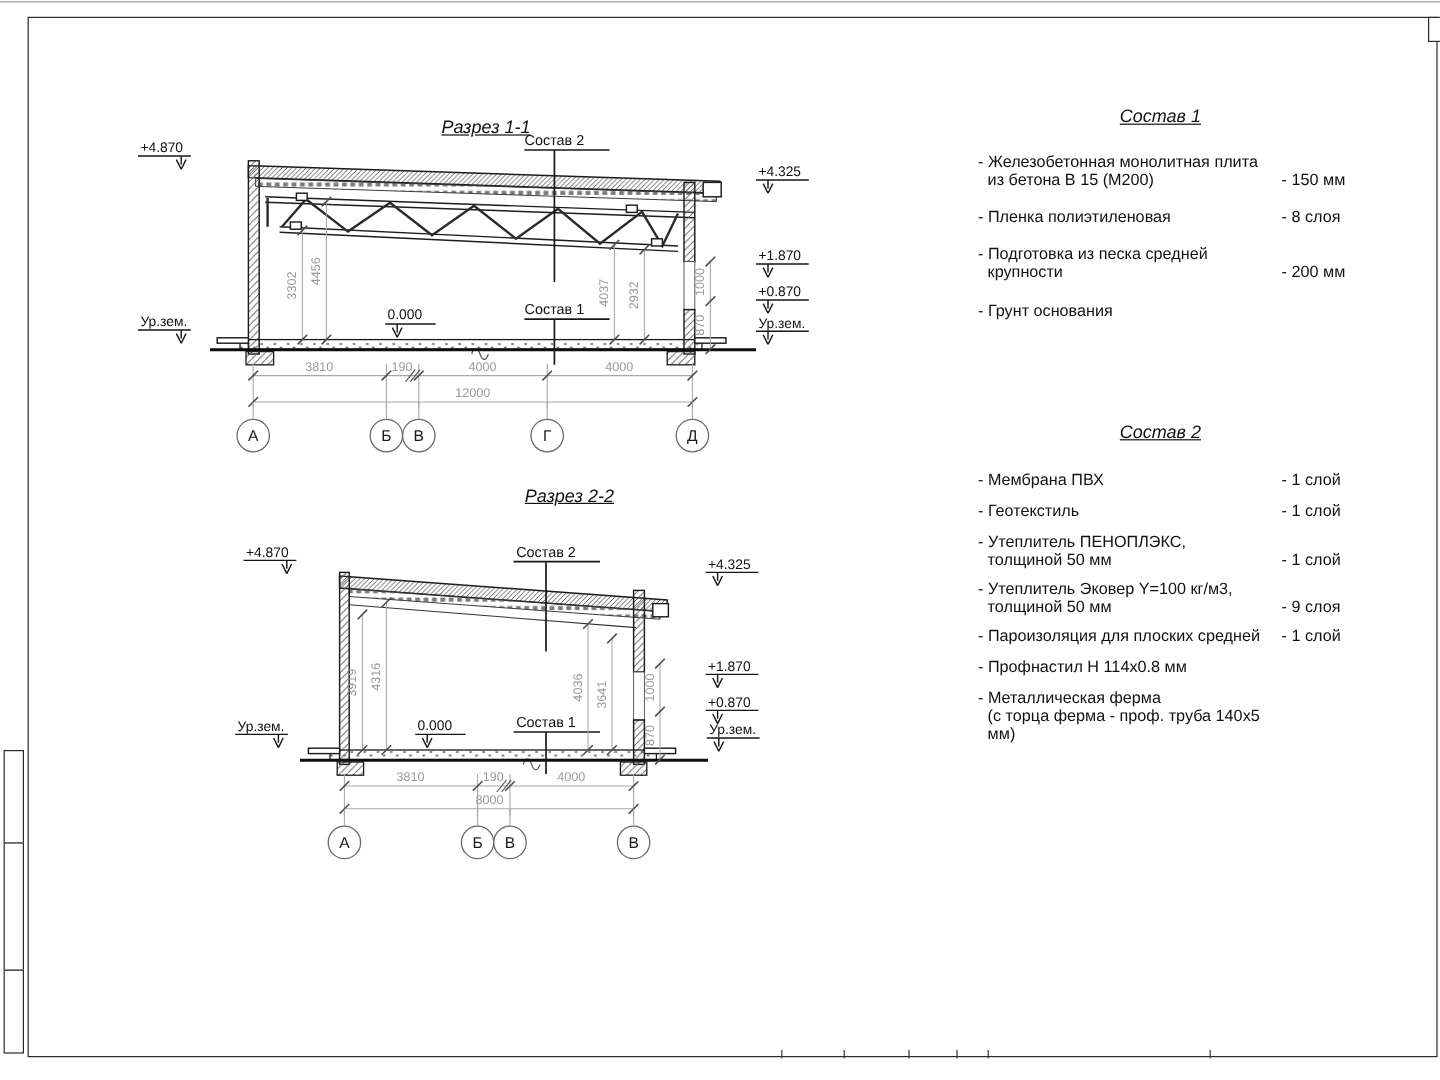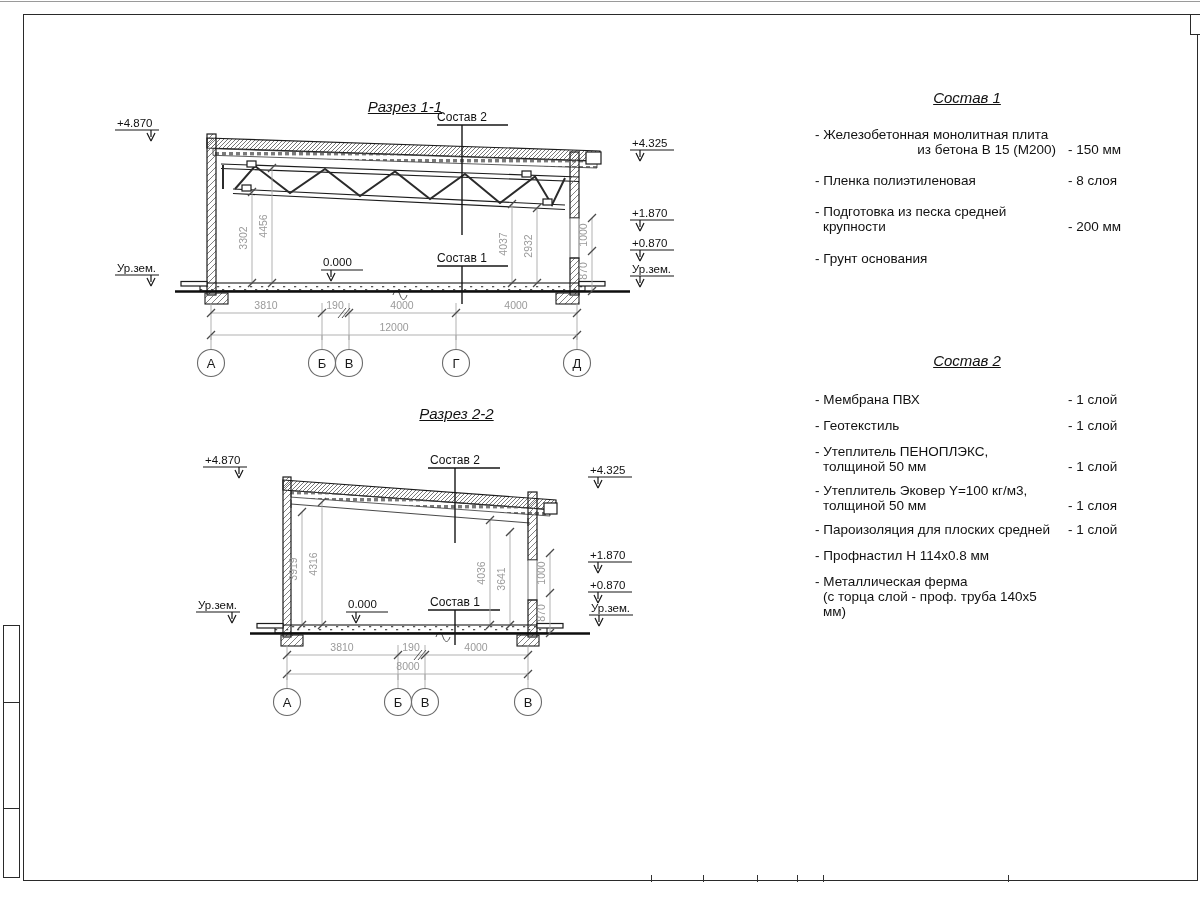--- a/index.html
+++ b/index.html
@@ -50,21 +50,21 @@
   <div class="abs edge-box" style="top:702px;height:107px;"></div>
   <div class="abs edge-box" style="top:808px;height:70px;"></div>
   <div class="abs stamp-tick" style="left:651px;"></div>
   <div class="abs stamp-tick" style="left:703px;"></div>
   <div class="abs stamp-tick" style="left:757px;"></div>
   <div class="abs stamp-tick" style="left:797px;"></div>
   <div class="abs stamp-tick" style="left:823px;"></div>
   <div class="abs stamp-tick" style="left:1008px;"></div>
 
   <div class="abs dwg-title" style="left:330px;top:66px;width:150px;margin-top:32px;">Разрез 1-1</div>
-  <div class="abs dwg-title" style="left:384px;top:405px;width:145px;">Разрез 2-2</div>
+  <div class="abs dwg-title" style="left:402px;top:405px;width:145px;">Разрез 2-2</div>
 
   <svg class="abs" style="left:95px;top:108px;" width="620" height="280" viewBox="0 0 620 280">
     <defs>
       <pattern id="s1h" width="6" height="6" patternUnits="userSpaceOnUse">
           <path d="M0,6 L6,0" stroke="#5f5f5f" stroke-width="0.8"></path>
         </pattern>
       <pattern id="s1r" width="4" height="4" patternUnits="userSpaceOnUse">
           <path d="M0,4 L4,0" stroke="#565656" stroke-width="0.8"></path>
         </pattern>
       <pattern id="s1d" width="7" height="7" patternUnits="userSpaceOnUse">
@@ -381,21 +381,21 @@
       <circle cx="358" cy="262" r="13.5" class="bubble"></circle>
         <text class="t-axis" x="358" y="266.5" text-anchor="middle">В</text>
     </g>
   </svg>
 
   <div class="abs list-title" style="left:897px;top:89px;">Состав 1</div>
   <div class="abs mlist" style="left:815px;top:127px;">
     <div class="mitem">
       <div class="txt">
           <div>- Железобетонная  монолитная плита</div>
-          <div style="padding-left:8px;text-align:right;">из бетона В 15 (М200)</div>
+          <div style="padding-left:8px;">из бетона В 15 (М200)</div>
         </div>
       <div class="val">- 150 мм</div>
     </div>
     <div class="mitem">
       <div class="txt">
           <div>- Пленка полиэтиленовая</div>
         </div>
       <div class="val">-  8 слоя</div>
     </div>
     <div class="mitem" style="margin-bottom:17px;">
@@ -432,38 +432,38 @@
           <div>- Утеплитель ПЕНОПЛЭКС,</div>
           <div style="padding-left:8px;">толщиной 50 мм</div>
         </div>
       <div class="val">- 1 слой</div>
     </div>
     <div class="mitem" style="margin-bottom:9px;">
       <div class="txt">
           <div>- Утеплитель Эковер Y=100 кг/м3,</div>
           <div style="padding-left:8px;">толщиной 50 мм</div>
         </div>
-      <div class="val">- 1 слоя</div>
+      <div class="val">- 9 слоя</div>
     </div>
     <div class="mitem">
       <div class="txt">
           <div>- Пароизоляция для плоских средней</div>
         </div>
       <div class="val">- 1 слой</div>
     </div>
     <div class="mitem">
       <div class="txt">
           <div>- Профнастил Н 114x0.8 мм</div>
         </div>
       <div class="val"></div>
     </div>
     <div class="mitem">
       <div class="txt">
           <div>- Металлическая ферма</div>
-          <div style="padding-left:8px;">(с торца слой - проф. труба 140x5 мм)</div>
+          <div style="padding-left:8px;">(с торца ферма - проф. труба 140x5 мм)</div>
         </div>
       <div class="val"></div>
     </div>
   </div>
 
   <div class="abs notes" style="left:226px;top:787px;">
   </div>
 
 </div>
 

